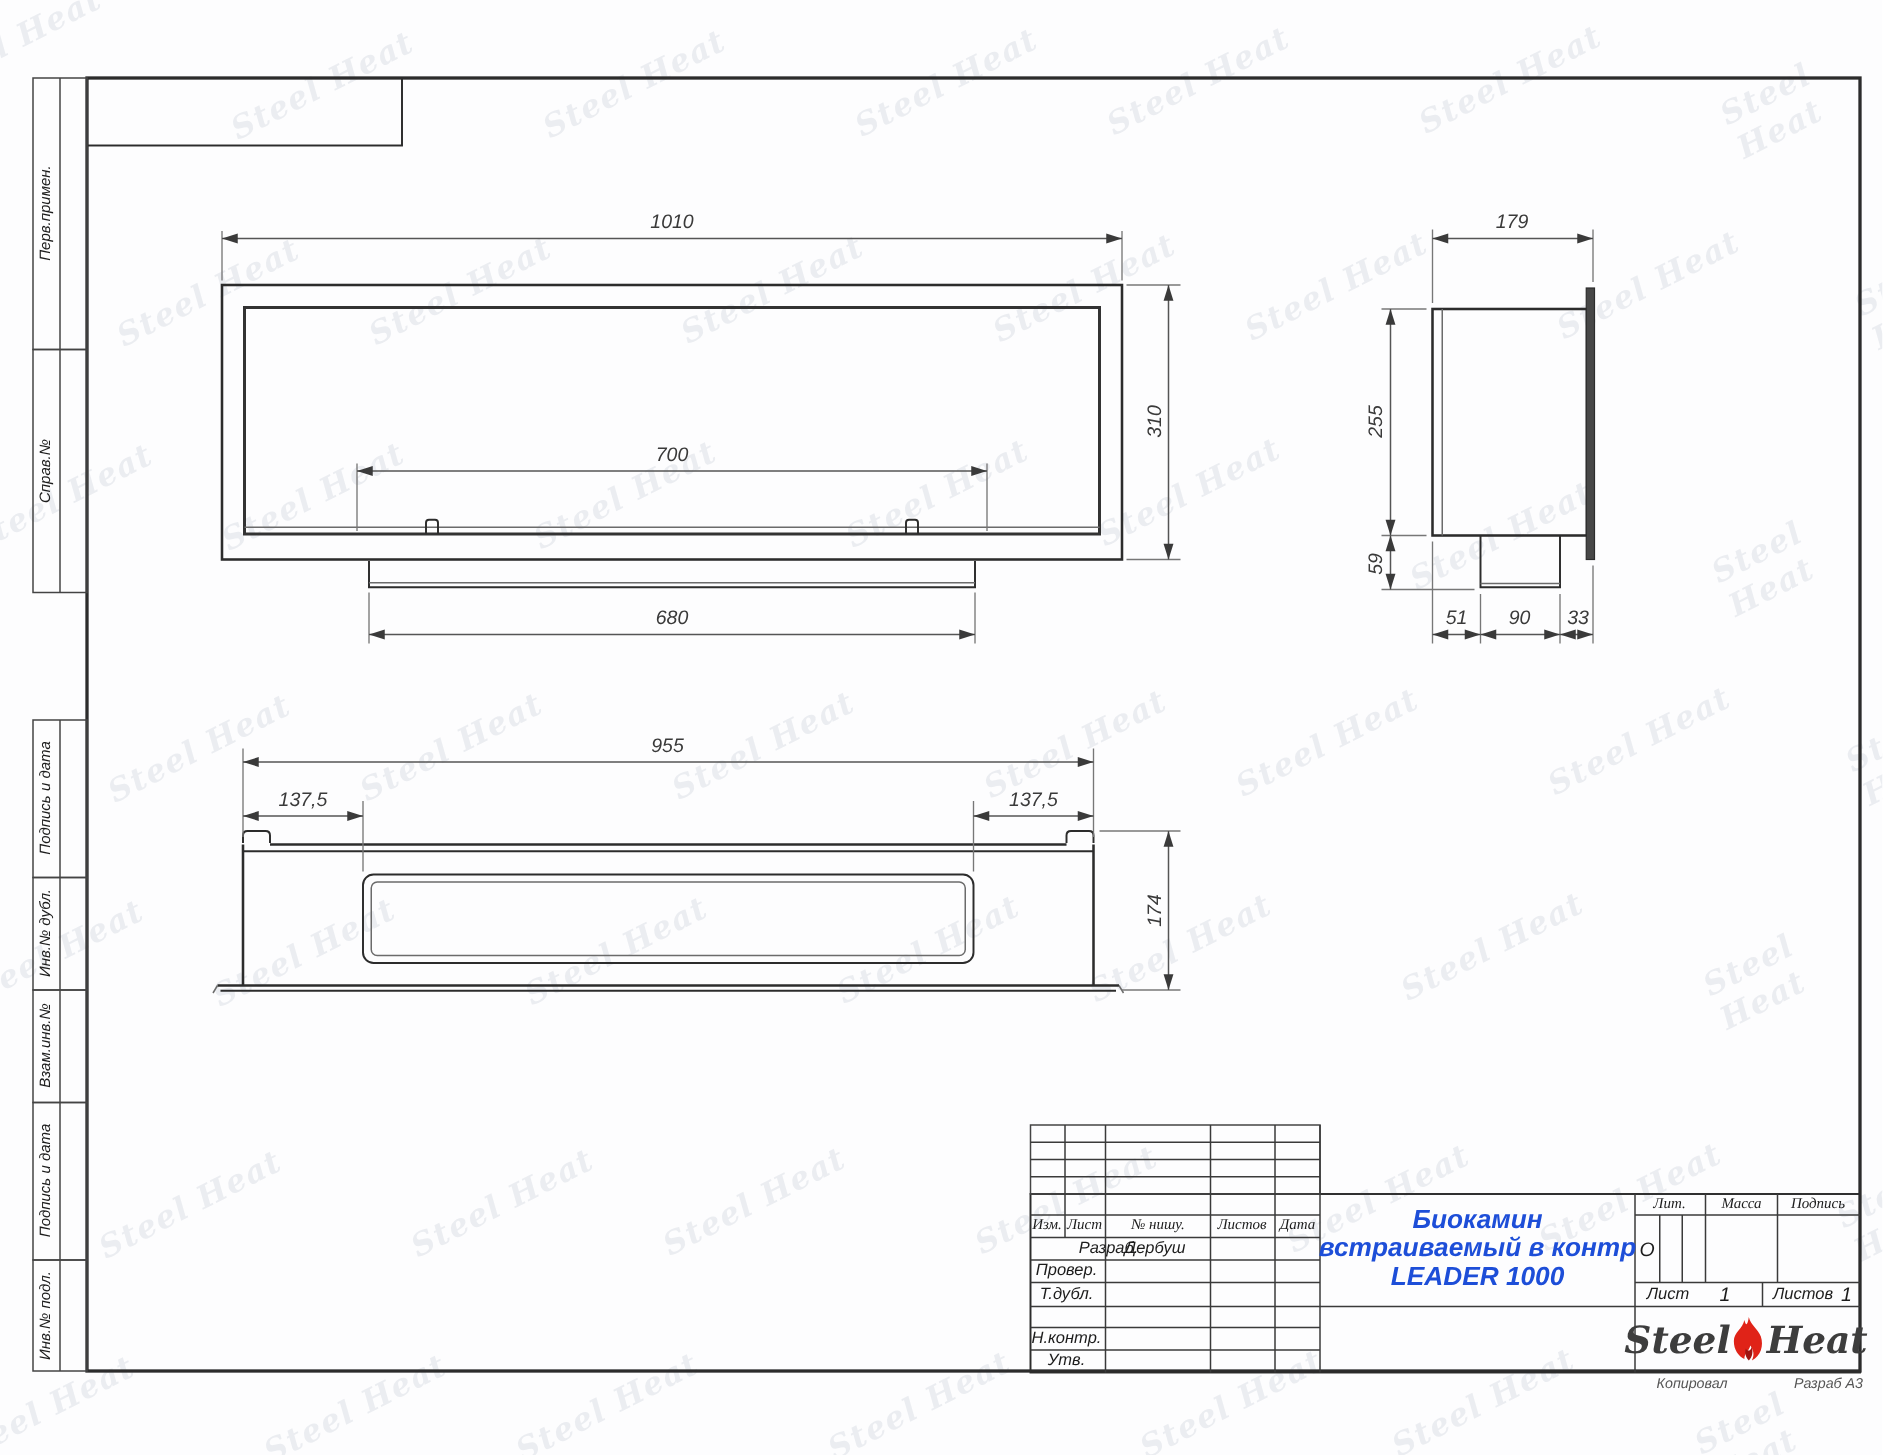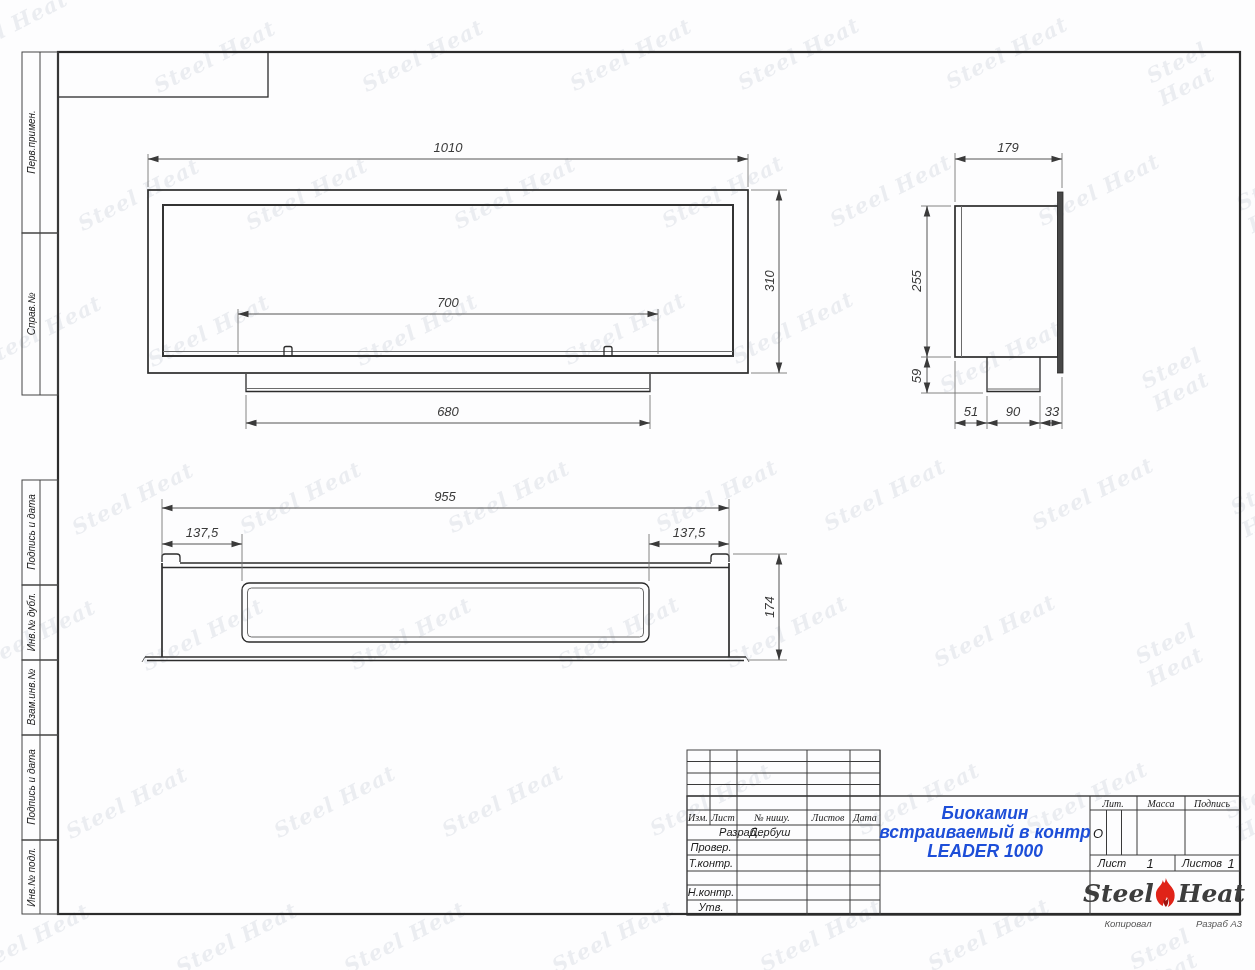--- a/index.html
+++ b/index.html
@@ -246,21 +246,21 @@
 
   <span class="t s105" style="left:698px;top:817px">Изм.</span>
   <span class="t s105" style="left:723px;top:817px">Лист</span>
   <span class="t s105" style="left:772px;top:817px">№ нишу.</span>
   <span class="t s105" style="left:828px;top:817px">Листов</span>
   <span class="t s105" style="left:865px;top:817px">Дата</span>
 
   <span class="t s11" style="left:739px;top:832px">Разраб.</span>
   <span class="t s11" style="left:770px;top:832px">Дербуш</span>
   <span class="t s11" style="left:711px;top:847px">Провер.</span>
-  <span class="t s11" style="left:711px;top:863px">Т.контр.</span>
+  <span class="t s11" style="left:711px;top:863px">Т.дубл.</span>
   <span class="t s11" style="left:711px;top:878px"></span>
   <span class="t s11" style="left:711px;top:892px">Н.контр.</span>
   <span class="t s11" style="left:711px;top:907px">Утв.</span>
 
   <span class="t s17" style="left:985px;top:813px">Биокамин</span>
   <span class="t s17" style="left:985px;top:832px">встраиваемый в контр</span>
   <span class="t s17" style="left:985px;top:851px">LEADER 1000</span>
 
   <span class="t s105" style="left:1113px;top:803px">Лит.</span>
   <span class="t s105" style="left:1161px;top:803px">Масса</span>

